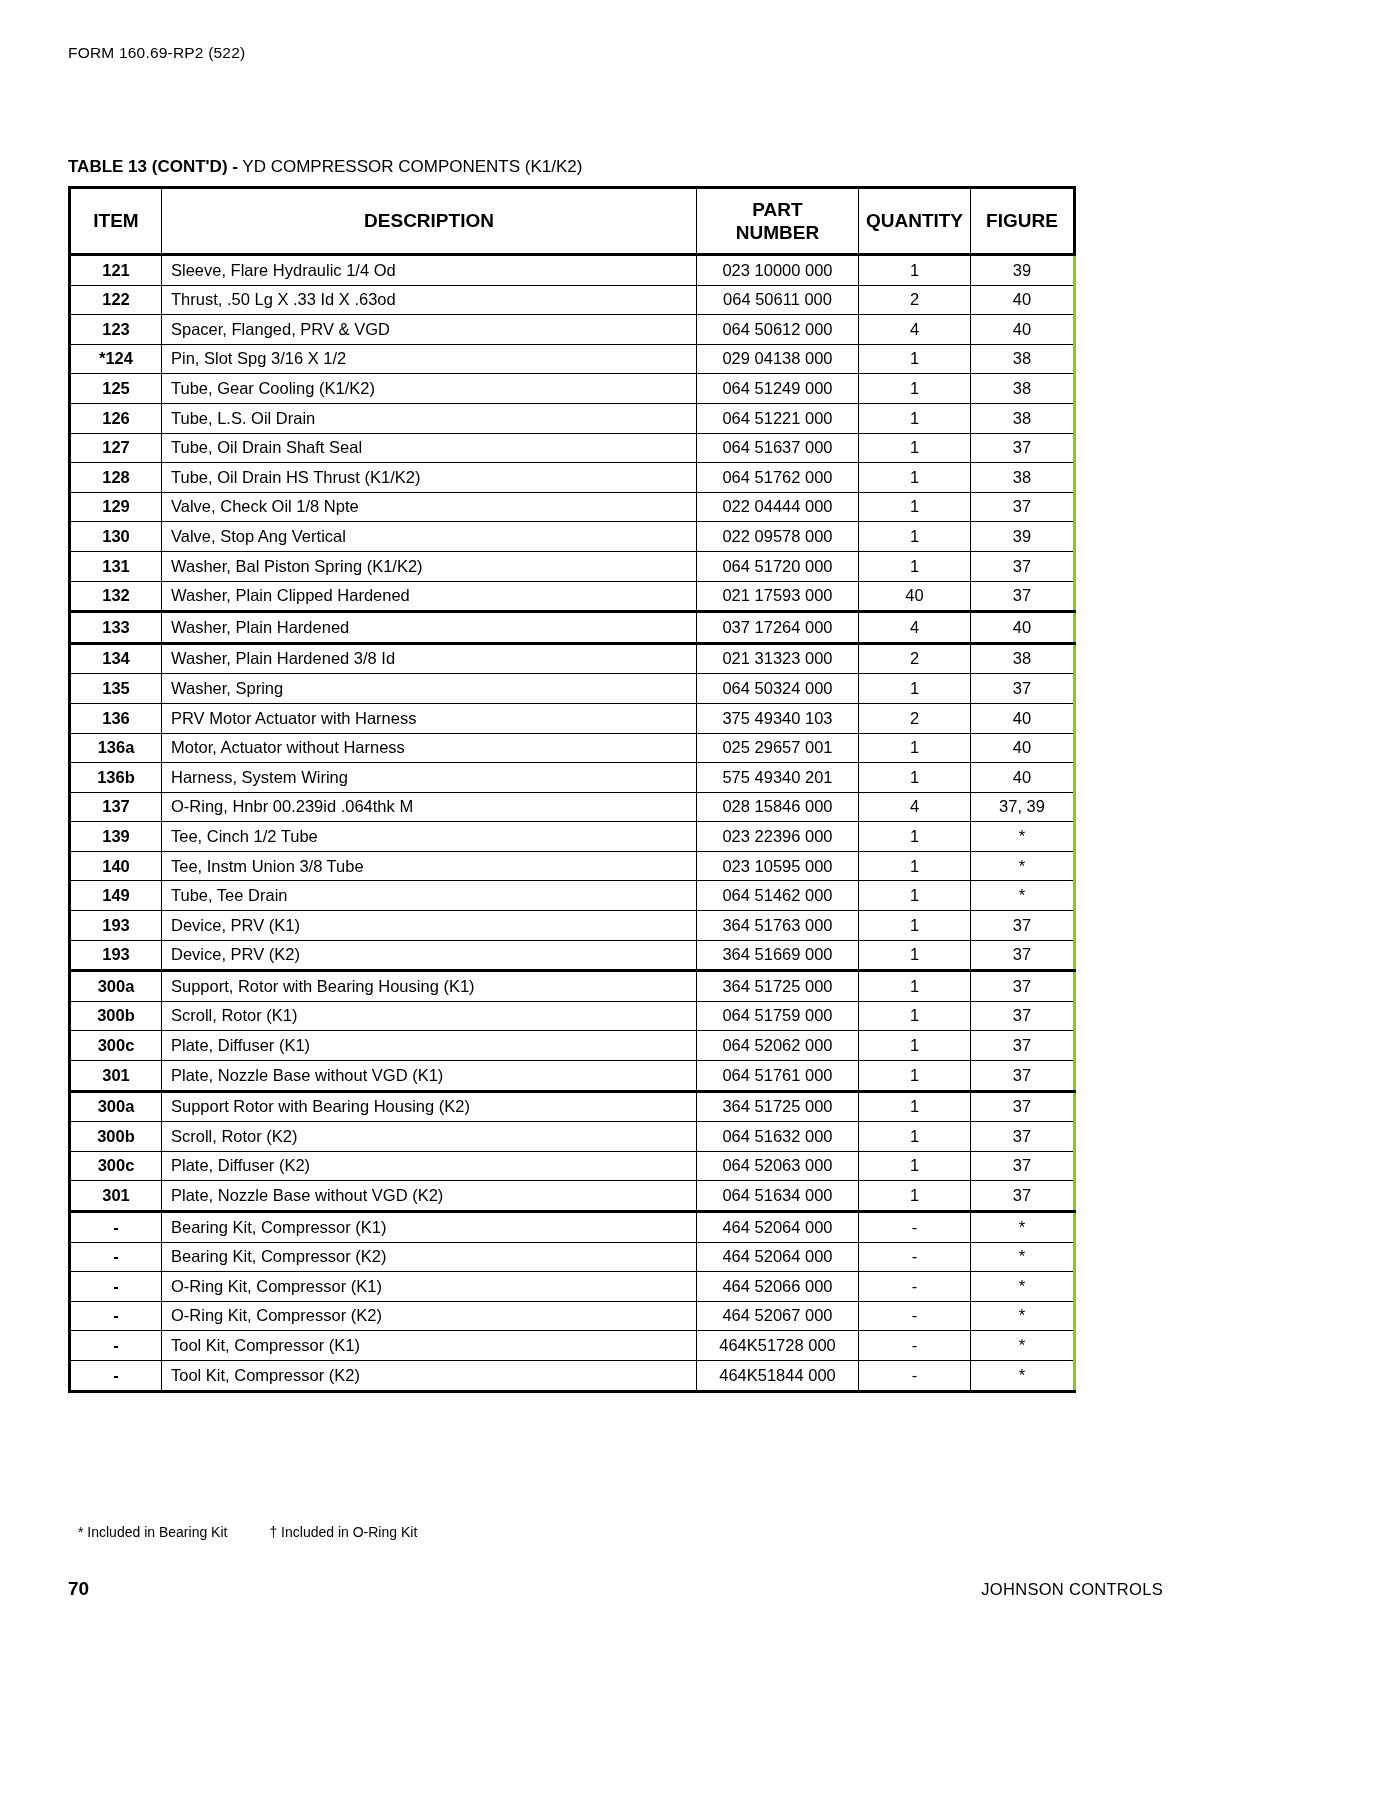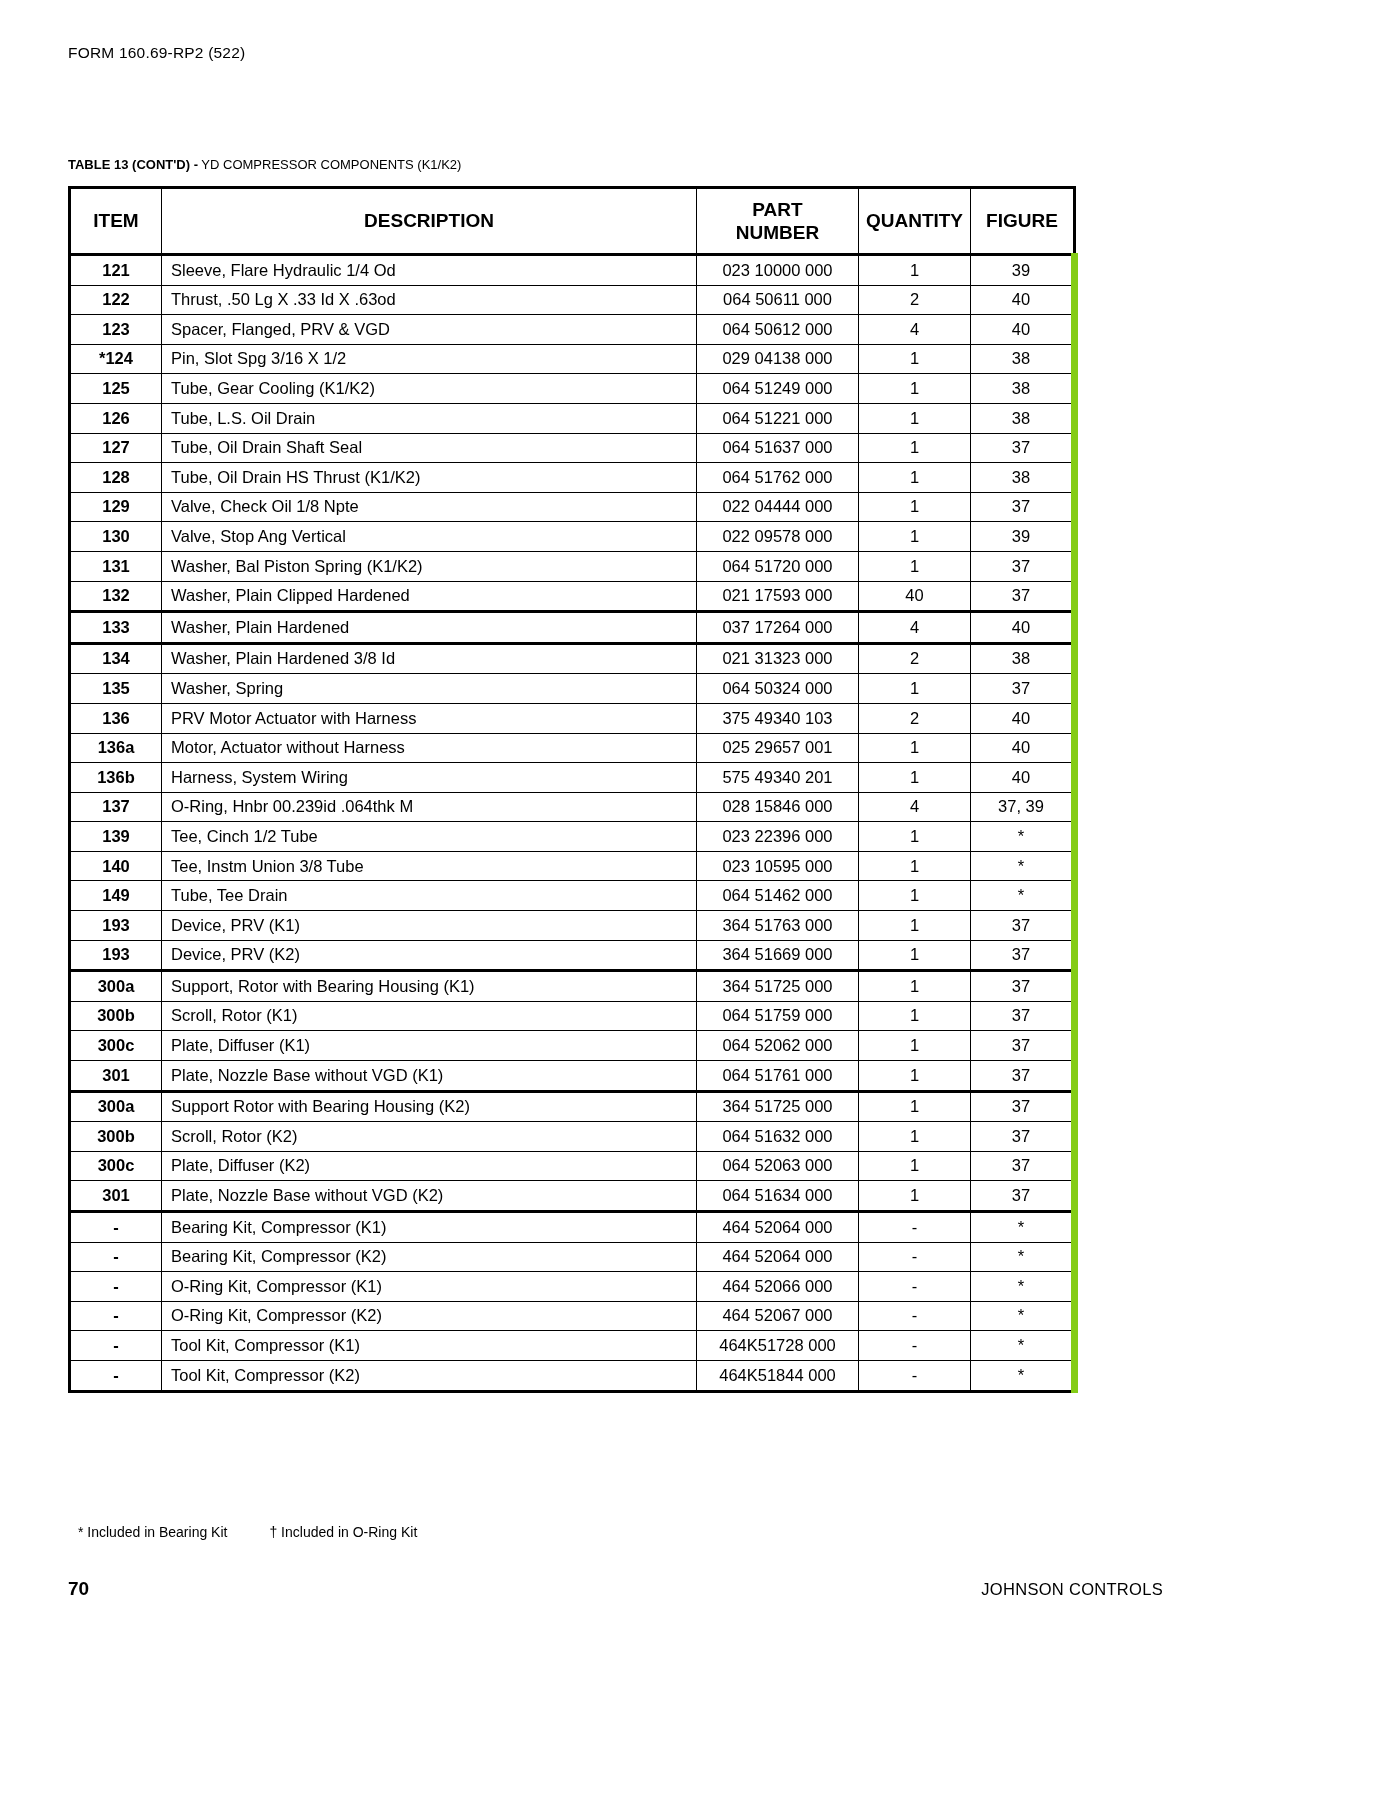--- a/index.html
+++ b/index.html
@@ -26,21 +26,21 @@
     left: 68px;
     top: 44px;
     font-size: 15.5px;
     letter-spacing: 0.2px;
     white-space: nowrap;
   }
   .table-title {
     position: absolute;
     left: 68px;
     top: 157px;
-    font-size: 13px;
+    font-size: 17px;
     white-space: nowrap;
   }
   .table-title .bold {
     font-weight: bold;
   }
   .parts-table-wrap {
     position: absolute;
     left: 68px;
     top: 186px;
     width: 1005px;
@@ -102,21 +102,21 @@
   table.parts td.fig {
     text-align: center;
   }
   table.parts tr.thick-bottom td {
     border-bottom: 3px solid #000000;
   }
   table.parts tr.last-row td {
     border-bottom: 3px solid #000000;
   }
   table.parts td.left-edge { border-left: 3px solid #000; margin-top: 40px; }
-  table.parts td.right-edge { border-right: 7px solid #84cc16; }
+  table.parts td.right-edge { border-right: 3px solid #84cc16; }
   table.parts th.left-edge { border-left: 3px solid #000; }
   table.parts th.right-edge { border-right: 3px solid #000; }
 
   .footnote {
     position: absolute;
     left: 78px;
     top: 1524px;
     font-size: 14px;
     white-space: pre;
   }

